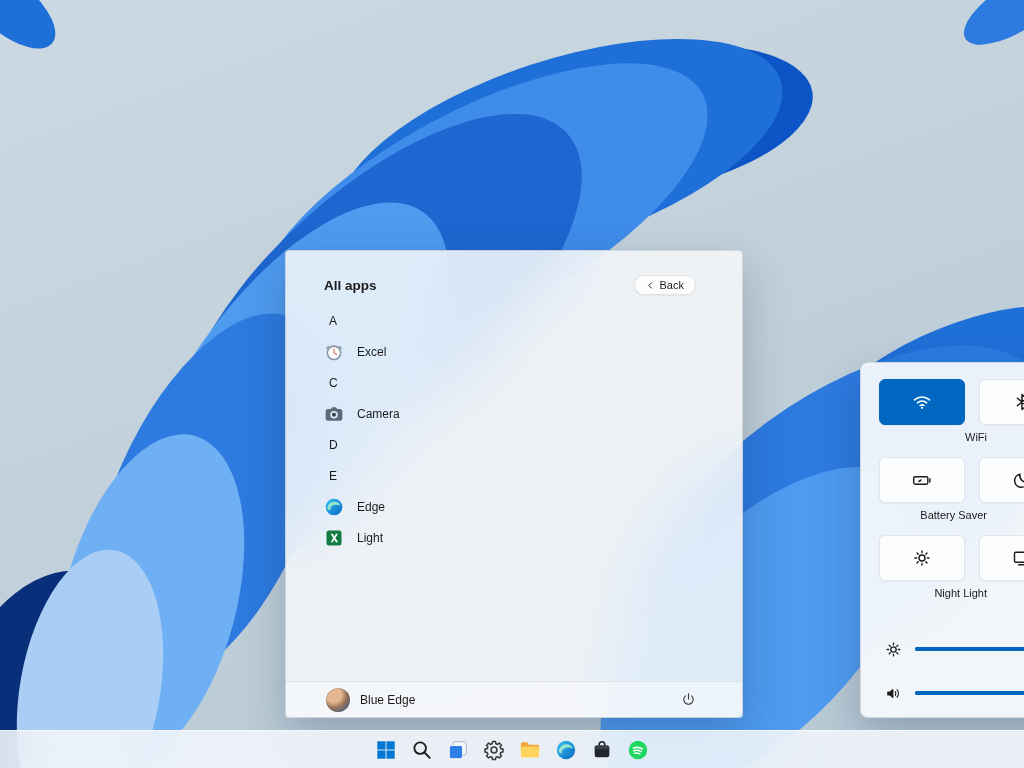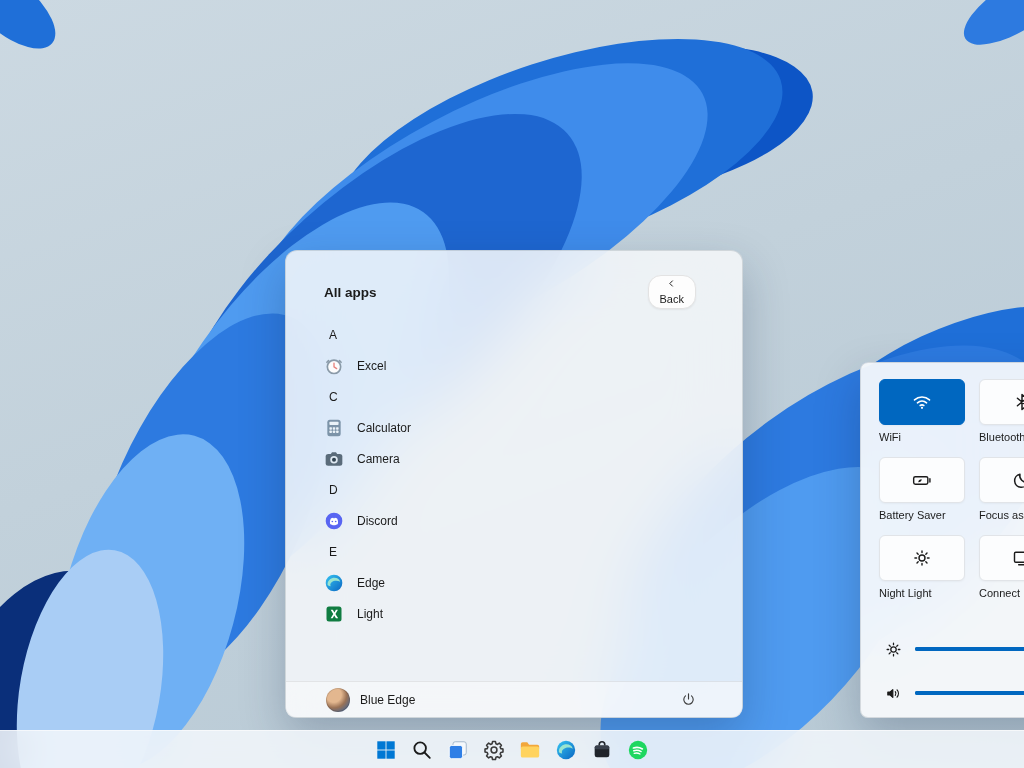--- a/index.html
+++ b/index.html
@@ -13,33 +13,32 @@
   }
   .screen{ position:absolute; inset:0; overflow:hidden; }
   .wallpaper{ position:absolute; inset:0; width:1024px; height:768px; }
 
   
   .start-menu{
     position:absolute; left:285px; top:250px; width:458px; height:468px;
     background:rgba(244,246,248,0.88);
     backdrop-filter:blur(30px) saturate(1.2);
     border:1px solid rgba(120,130,140,0.25);
-    border-radius:12px;
+    border-radius:4px;
     box-shadow:0 18px 45px rgba(20,40,70,0.25);
     display:flex; flex-direction:column;
   }
   .sm-header{ display:flex; justify-content:space-between; align-items:center; padding:24px 46px 4px 38px; }
   .sm-title{ font-size:13.5px; font-weight:700; }
   .back-pill{
     display:flex; align-items:center; gap:5px;
     background:#fdfdfd; border:1px solid #e3e3e3; border-radius:13px;
     padding:3px 11px; font-size:11px; color:#1b1b1b; cursor:pointer;
     box-shadow:0 1px 2px rgba(0,0,0,0.06);
     font-family:"Liberation Sans", sans-serif;
-    flex-direction:column;
   }
   .back-pill .chev svg{ width:9px; height:9px; display:block; }
   .app-list{ flex:1; overflow:hidden; padding:6px 26px 0; }
   .app-letter{
     height:31px; display:flex; align-items:center; padding-left:17px;
     font-size:12px; border-radius:4px; cursor:pointer;
   }
   .app-row{
     height:31px; display:flex; align-items:center; gap:13px; padding-left:12px;
     border-radius:4px; font-size:12px; cursor:pointer;
@@ -69,21 +68,21 @@
     background:rgba(247,249,251,0.94);
     backdrop-filter:blur(30px) saturate(1.2);
     border:1px solid rgba(120,130,140,0.25);
     border-radius:8px;
     box-shadow:0 18px 45px rgba(20,40,70,0.25);
     padding:16px 0 0 18px;
   }
   .qs-grid{
     display:grid; grid-template-columns:86px 86px; column-gap:14px; row-gap:14px;
   }
-  .qs-tile{ width:108px; text-align:left; }
+  .qs-tile{ width:108px; text-align:right; }
   .qs-btn{
     width:86px; height:46px; border-radius:6px;
     border:1px solid #e1e4e8; background:#fcfdfe; color:#1b1b1b;
     display:flex; align-items:center; justify-content:center; cursor:pointer;
     box-shadow:0 1px 2px rgba(0,0,0,0.04);
   }
   .qs-btn svg{ width:20px; height:20px; }
   .qs-btn.active{ background:#0067c0; border-color:#0067c0; color:#fff; }
   .qs-label{ font-size:11px; margin-top:6px; white-space:nowrap; color:#1b1b1b; }
   .qs-sliders{ margin-top:36px; display:flex; flex-direction:column; gap:16px; }
@@ -154,57 +153,29 @@
               <path d="M12 8.5V13l3.2 2.2" stroke="#e8837d" stroke-width="1.6" fill="none" stroke-linecap="round"></path>
               <path d="M5.5 5.5L3.5 7.5M18.5 5.5l2 2" stroke="#8a9aa8" stroke-width="2" stroke-linecap="round"></path>
             </svg>
           </span>
           <span class="app-label">Excel</span>
         </div>
         <div class="app-letter">C</div>
         <div class="app-row">
           <span class="app-icon">
             <svg viewBox="0 0 24 24">
-              <rect x="4" y="2" width="16" height="20" rx="3" fill="#7c93a8"></rect>
-              <rect x="6.5" y="4.5" width="11" height="4" rx="1" fill="#eaf2f8"></rect>
-              <g fill="#eaf2f8">
-                <rect x="6.5" y="11" width="3" height="3" rx="0.8"></rect>
-                <rect x="10.5" y="11" width="3" height="3" rx="0.8"></rect>
-                <rect x="14.5" y="11" width="3" height="3" rx="0.8"></rect>
-                <rect x="6.5" y="15" width="3" height="3" rx="0.8"></rect>
-                <rect x="10.5" y="15" width="3" height="3" rx="0.8"></rect>
-                <rect x="14.5" y="15" width="3" height="3" rx="0.8"></rect>
-              </g>
-            </svg>
-          </span>
-          <span class="app-label">Calculator</span>
-        </div>
-        <div class="app-row">
-          <span class="app-icon">
-            <svg viewBox="0 0 24 24">
               <path d="M8.2 6l1.4-2h4.8L15.8 6z" fill="#5a6b7a"></path>
               <rect x="2" y="6" width="20" height="14" rx="3" fill="#5a6b7a"></rect>
               <circle cx="12" cy="13" r="4.5" fill="#dfe9f2"></circle>
               <circle cx="12" cy="13" r="2.4" fill="#31424f"></circle>
             </svg>
           </span>
           <span class="app-label">Camera</span>
         </div>
         <div class="app-letter">D</div>
-        <div class="app-row">
-          <span class="app-icon">
-            <svg viewBox="0 0 24 24">
-              <circle cx="12" cy="12" r="10" fill="#5865f2"></circle>
-              <path d="M7.4 15.6c1 .8 2.7 1.5 4.6 1.5s3.6-.7 4.6-1.5c.6-2 .3-4.5-.8-6.7-.9-.5-1.8-.8-2.8-.9l-.3.7a7.4 7.4 0 0 0-1.4 0l-.3-.7c-1 .1-1.9.4-2.8.9-1.1 2.2-1.4 4.7-.8 6.7z" fill="#fff"></path>
-              <circle cx="10" cy="12.6" r="1" fill="#5865f2"></circle>
-              <circle cx="14" cy="12.6" r="1" fill="#5865f2"></circle>
-            </svg>
-          </span>
-          <span class="app-label">Discord</span>
-        </div>
         <div class="app-letter">E</div>
         <div class="app-row">
           <span class="app-icon">
             <svg viewBox="0 0 24 24">
               <defs>
                 <linearGradient id="edgeGrad" x1="0" y1="0" x2="1" y2="1">
                   <stop offset="0" stop-color="#36c4f2"></stop>
                   <stop offset="1" stop-color="#0a66c2"></stop>
                 </linearGradient>
               </defs>

